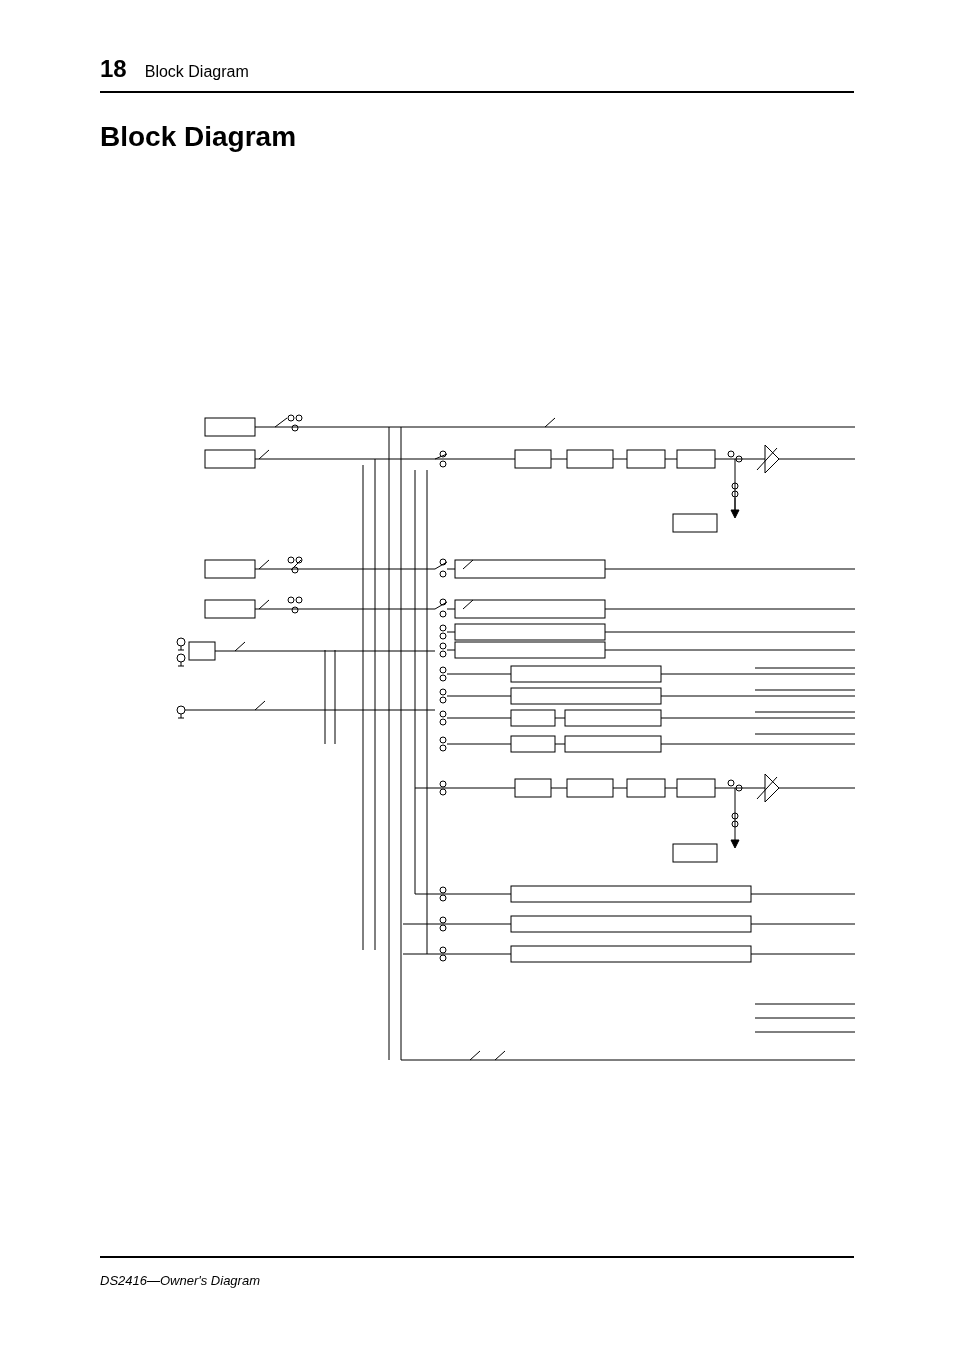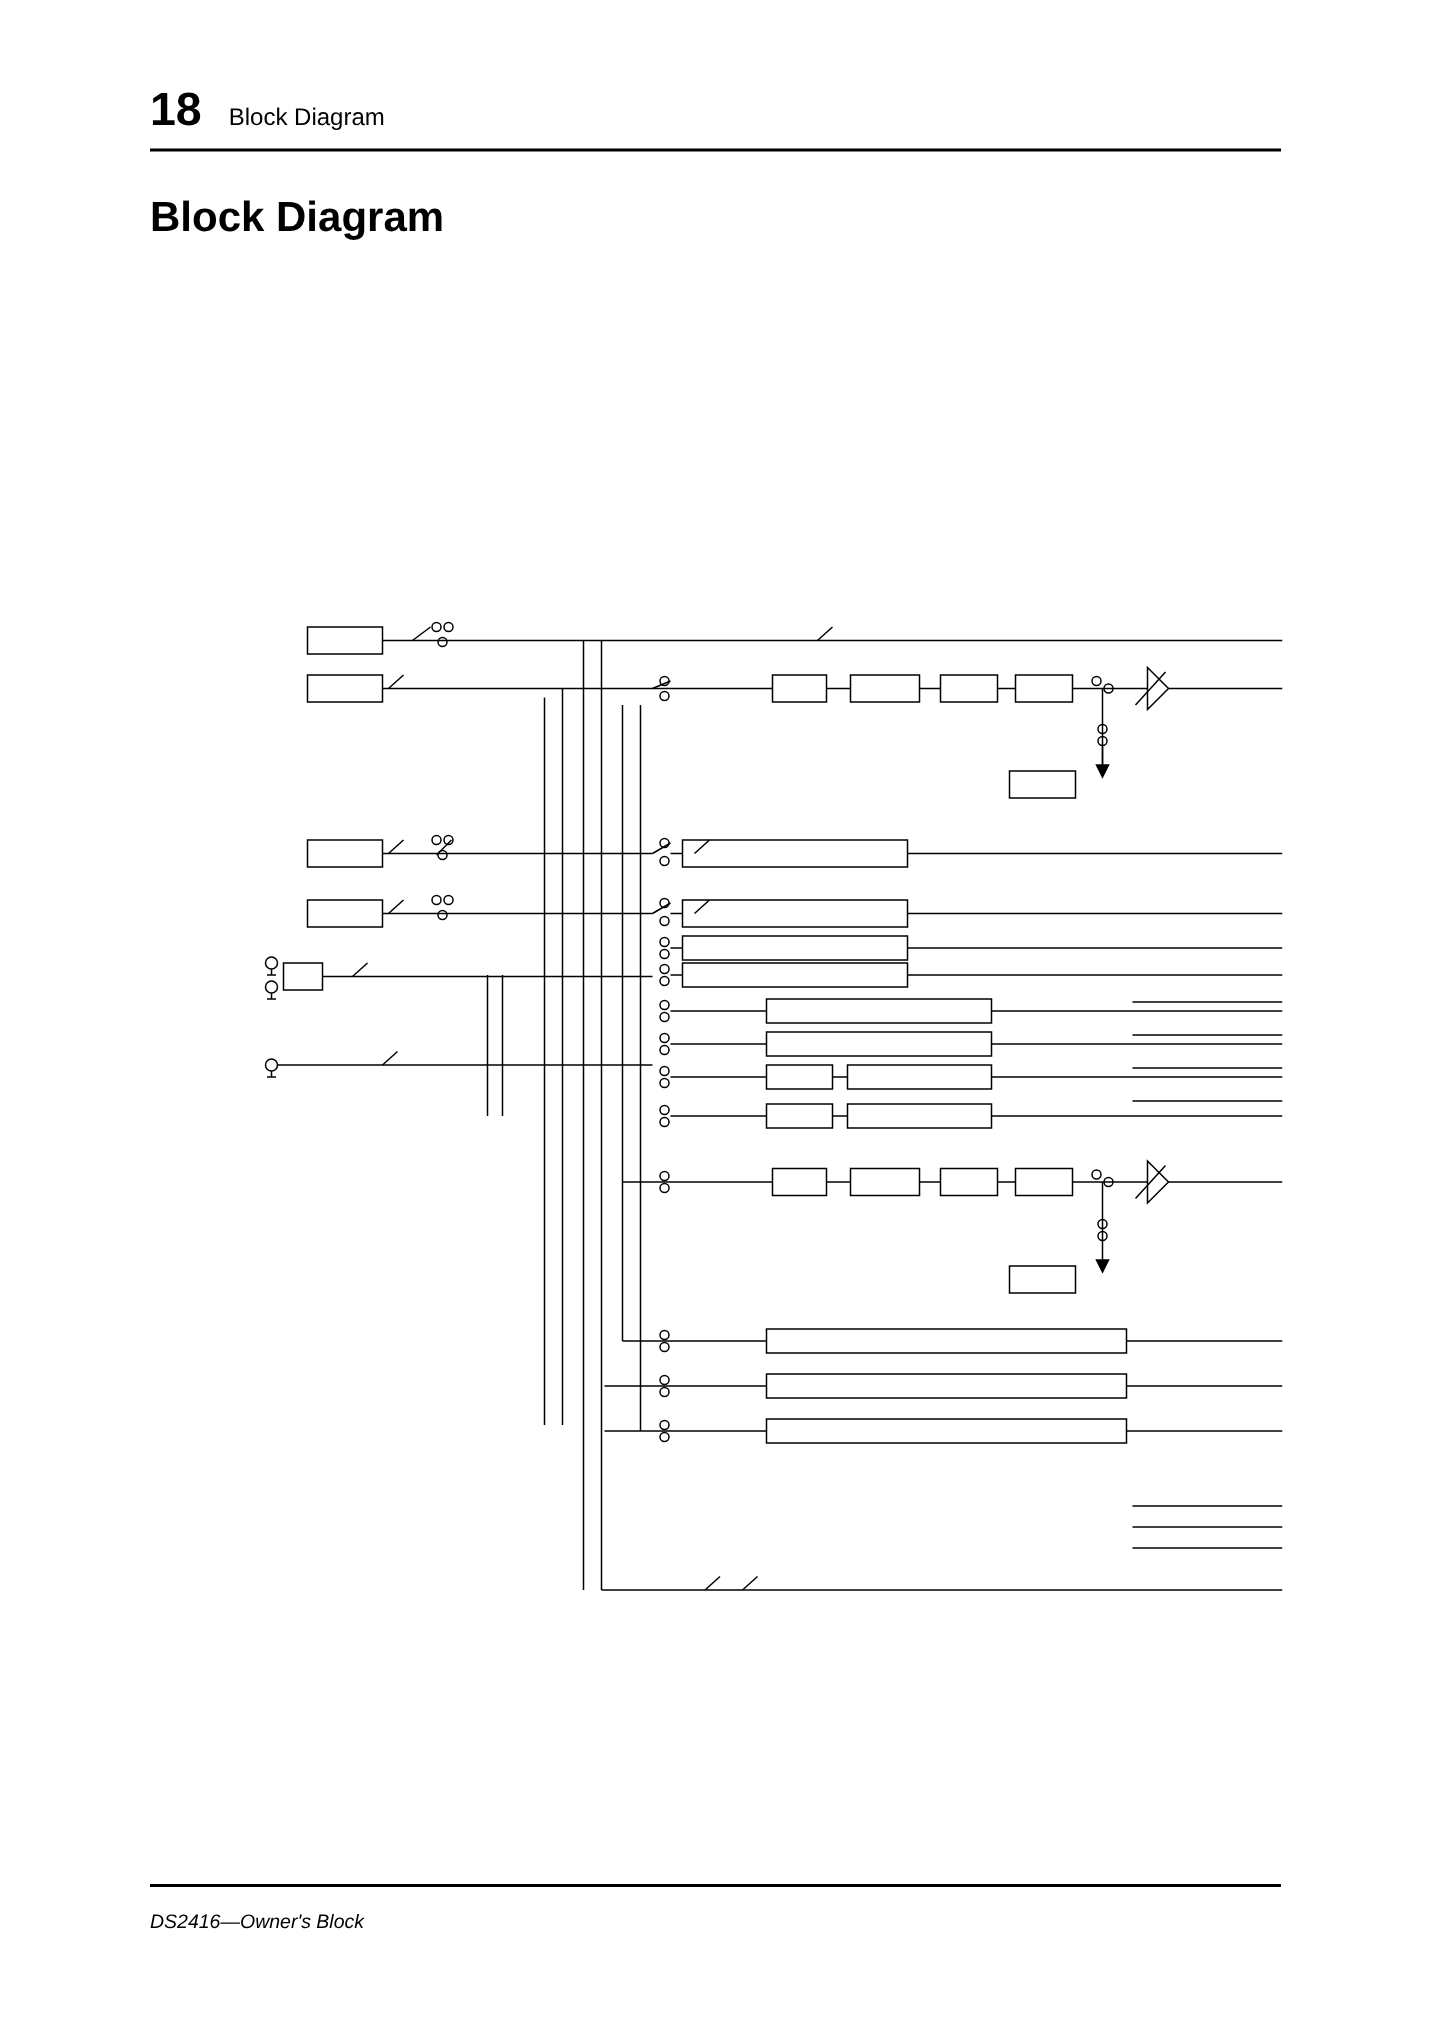--- a/index.html
+++ b/index.html
@@ -16,21 +16,21 @@
     box-sizing: border-box;
     padding: 55px 100px 40px 100px;
   }
   .header-row {
     display: flex;
     align-items: baseline;
     border-bottom: 2px solid #000;
     padding-bottom: 8px;
   }
   .page-number {
-    font-size: 31px;
+    font-size: 24px;
     font-weight: 700;
     margin-right: 18px;
   }
   .header-title {
     font-size: 16px;
     font-weight: 400;
   }
   .main-heading {
     font-size: 28px;
     font-weight: 700;
@@ -249,15 +249,15 @@
         <line x1="240" y1="60" x2="240" y2="484"></line>
         <line x1="252" y1="60" x2="252" y2="544"></line>
 
         <line x1="150" y1="240" x2="150" y2="334"></line>
         <line x1="160" y1="240" x2="160" y2="334"></line>
       </g>
     </svg>
   </div>
 
   <div class="footer-rule"></div>
-  <div class="footer-text">DS2416—Owner's Block</div>
+  <div class="footer-text">DS2416—Owner's Diagram</div>
 
 </div>
 
 </body></html>

